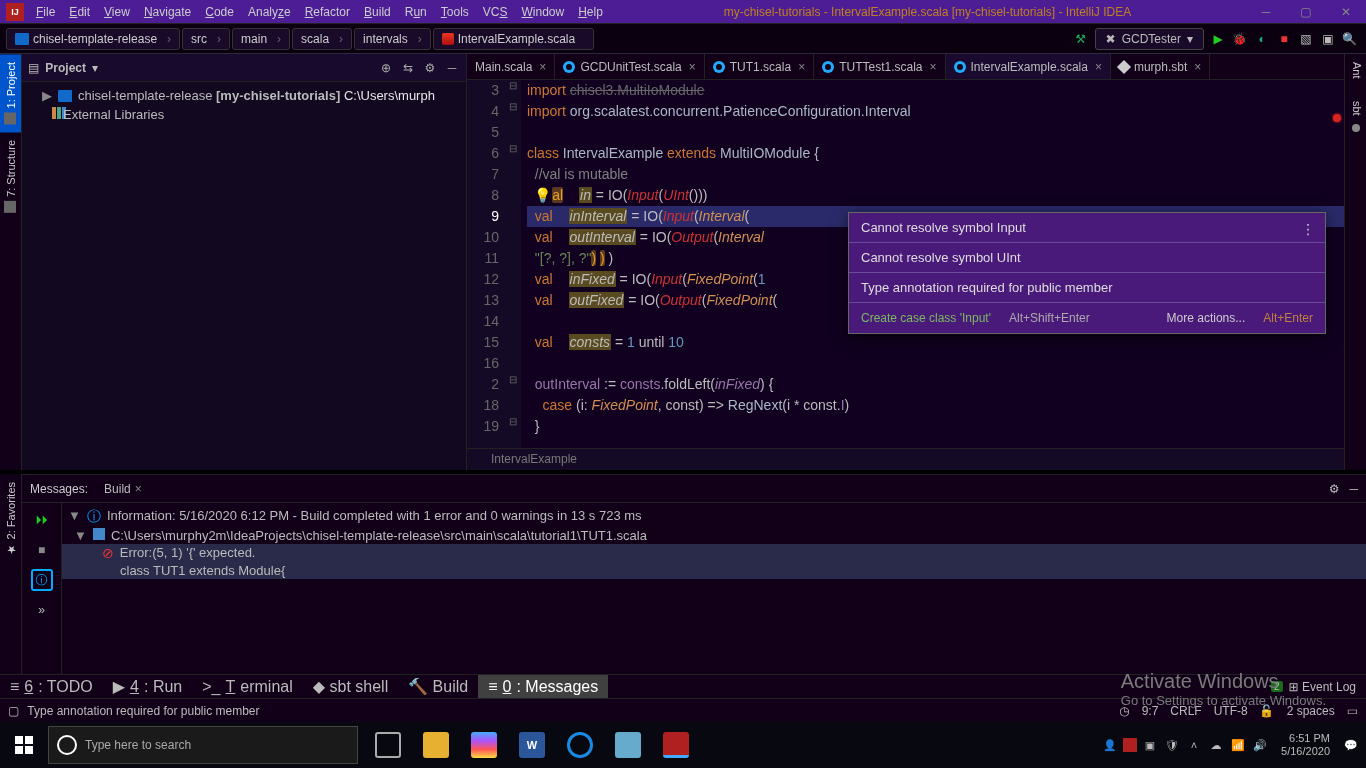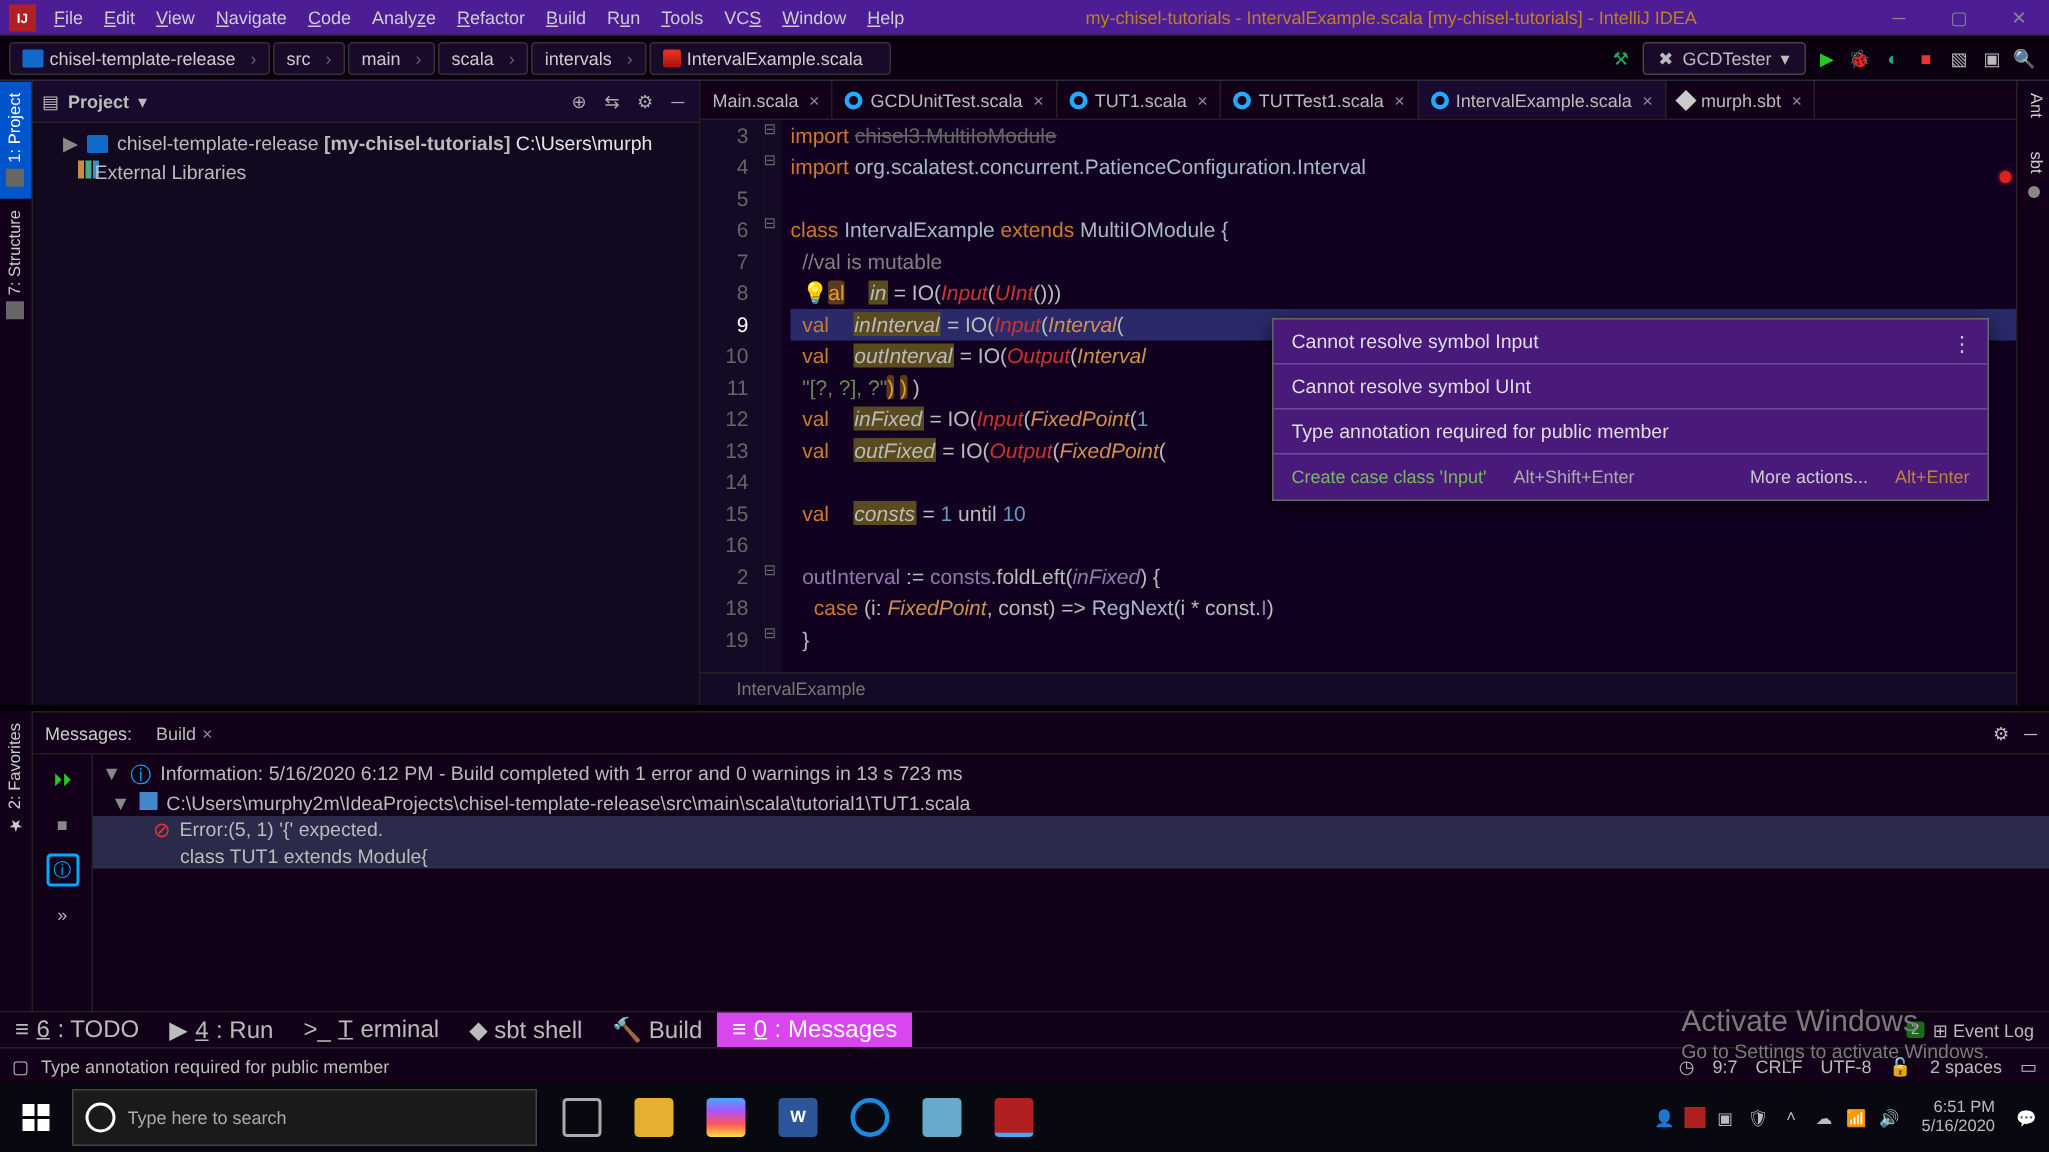--- a/index.html
+++ b/index.html
@@ -100,21 +100,21 @@
 .msg-tree { flex:1; padding:4px 0; font-size:13px; }
 .mrow { display:flex; align-items:flex-start; padding:1px 6px; gap:6px; }
 .mrow.sel { background:#2a2a4a; }
 .info-ico { color:#0af; font-size:14px; }
 .err-ico { color:#e33; font-size:14px; }
 .file-small { width:12px; height:12px; background:#48c; display:inline-block; }
 
 
 .toolwin { position:absolute; left:0; right:0; top:674px; height:24px; background:#110018; display:flex; align-items:center; border-top:1px solid #222; }
 .tw-item { display:flex; align-items:flex-end; gap:5px; padding:3px 10px; font-size:16px; }
-.tw-item.active { background:#d946ef; color:#fff; }
+.tw-item.active { background:#404040; color:#fff; }
 .tw-item u { text-decoration:underline; }
 
 
 .statusbar { position:absolute; left:0; right:0; top:698px; height:24px; background:#110018; display:flex; align-items:center; padding:0 8px; border-top:1px solid #222; font-size:12px; }
 .statusbar .sb-right { margin-left:auto; display:flex; gap:12px; align-items:center; }
 .badge { background:#1a6a1a; padding:0 3px; border-radius:2px; font-size:10px; }
 
 
 .watermark { position:absolute; right:40px; bottom:60px; color:#7a7a7a; text-align:left; pointer-events:none; }
 .watermark .l1 { font-size:20px; } .watermark .l2 { font-size:13px; }

